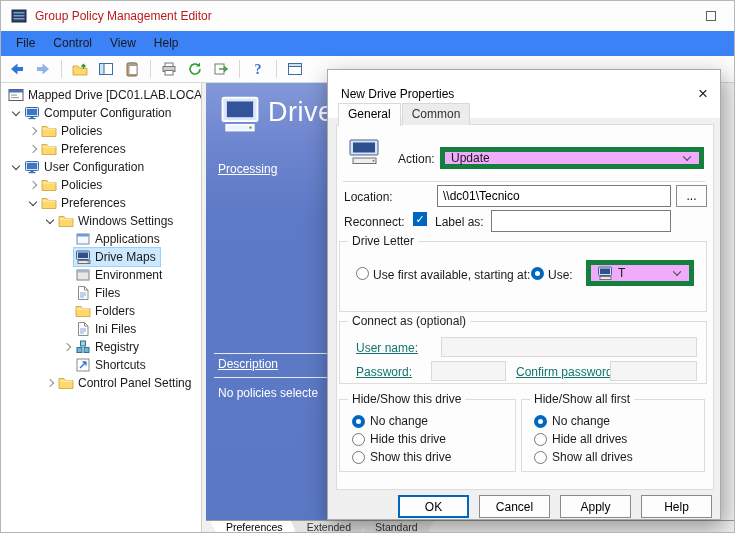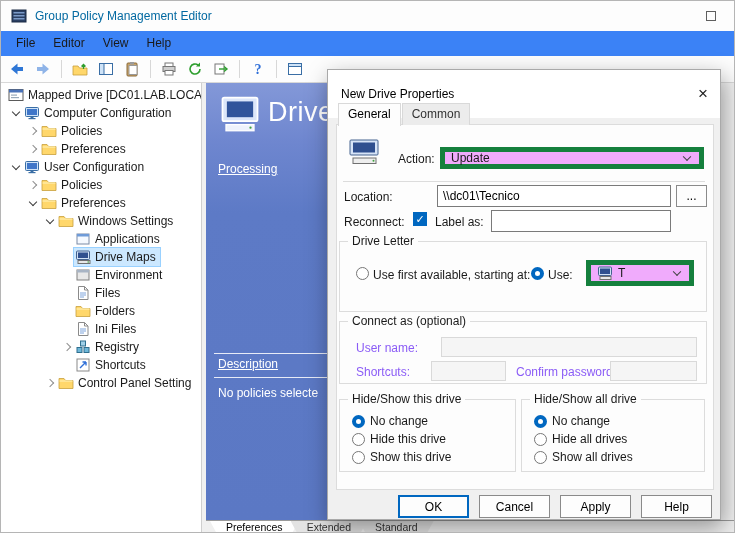--- a/index.html
+++ b/index.html
@@ -4,21 +4,21 @@
 <style>
   *{margin:0;padding:0;box-sizing:border-box;}
   html,body{width:735px;height:533px;background:#fff;}
   body{font-family:"Liberation Sans",sans-serif;font-size:12px;color:#1a1a1a;}
   #window{position:relative;width:735px;height:533px;background:#fff;border:1px solid #b5b5b5;overflow:hidden;}
 
   
   .titlebar{height:30px;background:#fdfdfd;display:flex;align-items:center;padding:0 8px 0 10px;}
   .app-icon{width:16px;height:16px;margin-right:8px;flex:none;}
   .app-icon svg{width:100%;height:100%;display:block;}
-  .win-title{color:#0369a1;font-size:12px;flex:1;white-space:nowrap;overflow:hidden;}
+  .win-title{color:#b91c1c;font-size:12px;flex:1;white-space:nowrap;overflow:hidden;}
   .win-btn{width:30px;height:22px;display:flex;align-items:center;justify-content:center;}
   .maxbox{width:10px;height:10px;border:1px solid #5f5f5f;display:block;}
 
   
   .menubar{height:25px;background:#3b82f6;display:flex;align-items:center;padding-left:6px;}
   .menu-item{padding:0 9px;height:25px;line-height:25px;cursor:default;}
   .toolbar{height:27px;background:#fdfdfd;border-bottom:1px solid #d8d8d8;display:flex;align-items:center;padding-left:4px;gap:2px;}
   .tb-btn{width:24px;height:22px;display:flex;align-items:center;justify-content:center;border-radius:2px;}
   .tb-btn svg{width:16px;height:16px;display:block;}
   .tb-sep{width:1px;height:18px;background:#d8d8d8;margin:0 4px;}
@@ -59,21 +59,21 @@
   .dlg-titlebar{height:48px;background:#fff;display:flex;align-items:center;padding-left:13px;}
   .dlg-title{font-size:12px;color:#000;flex:1;}
   .dlg-close{width:34px;height:26px;display:flex;align-items:center;justify-content:center;font-size:17px;color:#222;cursor:default;}
   .dlg-close::before{content:"×";}
   .dlg-tabs{position:absolute;left:10px;top:34px;display:flex;align-items:flex-end;height:21px;z-index:2;}
   .dlg-tab{padding:3px 9px 4px;font-size:12px;background:#ececec;border:1px solid #d9d9d9;border-bottom:none;margin-right:1px;color:#333;}
   .dlg-tab.active{background:#fdfdfd;color:#000;padding-bottom:5px;position:relative;top:1px;}
   .tab-page{position:absolute;left:8px;top:54px;width:378px;height:366px;background:#fdfdfd;border:1px solid #dcdcdc;}
   .abs{position:absolute;}
   .lbl{font-size:12px;color:#1a1a1a;white-space:nowrap;}
-  .lbl.dis{color:#8b5cf6;}
+  .lbl.dis{color:#0f766e;text-decoration:underline;}
   .inp{background:#fff;border:1px solid #7a7a7a;font-family:"Liberation Sans",sans-serif;font-size:12px;padding:0 5px;}
   .inp:disabled,.inp.dis{background:#f5f5f5;border-color:#d9d9d9;}
   .combo{background:#f0abfc;border:5px solid #15803d;display:flex;align-items:center;padding-left:6px;position:relative;}
   .combo .chevd{position:absolute;right:9px;top:50%;width:6px;height:6px;border-right:1.3px solid #444;border-bottom:1.3px solid #444;transform:translateY(-70%) rotate(45deg);}
   .sepline{background:#dcdcdc;height:1px;}
   .grp{position:absolute;border:1px solid #dcdcdc;}
   .grp-legend{position:absolute;top:-8px;left:8px;background:#fdfdfd;padding:0 4px;font-size:12px;}
   .radio{display:inline-block;width:13px;height:13px;border-radius:50%;border:1px solid #767676;background:#fff;flex:none;vertical-align:middle;}
   .radio.sel{border:4px solid #0067c0;}
   .radio-row{display:flex;align-items:center;gap:5px;height:16px;margin-bottom:2px;}
@@ -102,21 +102,21 @@
         </svg>
     </span>
     <span class="win-title">Group Policy Management Editor</span>
     <span class="win-btn">
         <span class="maxbox"></span>
       </span>
   </div>
 
   <div class="menubar" id="menubar">
       <span class="menu-item">File</span>
-      <span class="menu-item">Editor</span>
+      <span class="menu-item">Control</span>
       <span class="menu-item">View</span>
       <span class="menu-item">Help</span>
     </div>
 
   <div class="toolbar" id="toolbarIcons">
       <span class="tb-btn">
         <svg viewBox="0 0 16 16">
           <path d="M2 8 L8.5 2.5 V6 H14 v4 H8.5 v3.5 z" fill="#2f77d6"></path>
         </svg>
       </span>
@@ -496,21 +496,21 @@
           </span>
           <span>T</span>
           <span class="chevd"></span>
         </div>
       </div>
 
       <div class="grp" style="left:2px;top:196px;width:368px;height:63px;">
         <span class="grp-legend">Connect as (optional)</span>
         <span class="abs lbl dis" style="left:16px;top:19px;">User name:</span>
         <input class="abs inp" style="left: 101px; top: 15px; width: 256px; height: 20px;" disabled="">
-        <span class="abs lbl dis" style="left:16px;top:43px;">Shortcuts:</span>
+        <span class="abs lbl dis" style="left:16px;top:43px;">Password:</span>
         <input class="abs inp" style="left: 91px; top: 39px; width: 75px; height: 20px;" disabled="">
         <span class="abs lbl dis" style="left:176px;top:43px;">Confirm password:</span>
         <input class="abs inp" style="left: 270px; top: 39px; width: 87px; height: 20px;" disabled="">
       </div>
 
       <div class="grp" style="left:2px;top:274px;width:177px;height:73px;">
         <span class="grp-legend">Hide/Show this drive</span>
         <div class="opts" id="hideThisOpts">
             <div class="radio-row">
               <span class="radio sel"></span>
@@ -521,21 +521,21 @@
               <span class="lbl">Hide this drive</span>
             </div>
             <div class="radio-row">
               <span class="radio"></span>
               <span class="lbl">Show this drive</span>
             </div>
           </div>
       </div>
 
       <div class="grp" style="left:184px;top:274px;width:184px;height:73px;">
-        <span class="grp-legend">Hide/Show all drive</span>
+        <span class="grp-legend">Hide/Show all first</span>
         <div class="opts" id="hideAllOpts">
             <div class="radio-row">
               <span class="radio sel"></span>
               <span class="lbl">No change</span>
             </div>
             <div class="radio-row">
               <span class="radio"></span>
               <span class="lbl">Hide all drives</span>
             </div>
             <div class="radio-row">

